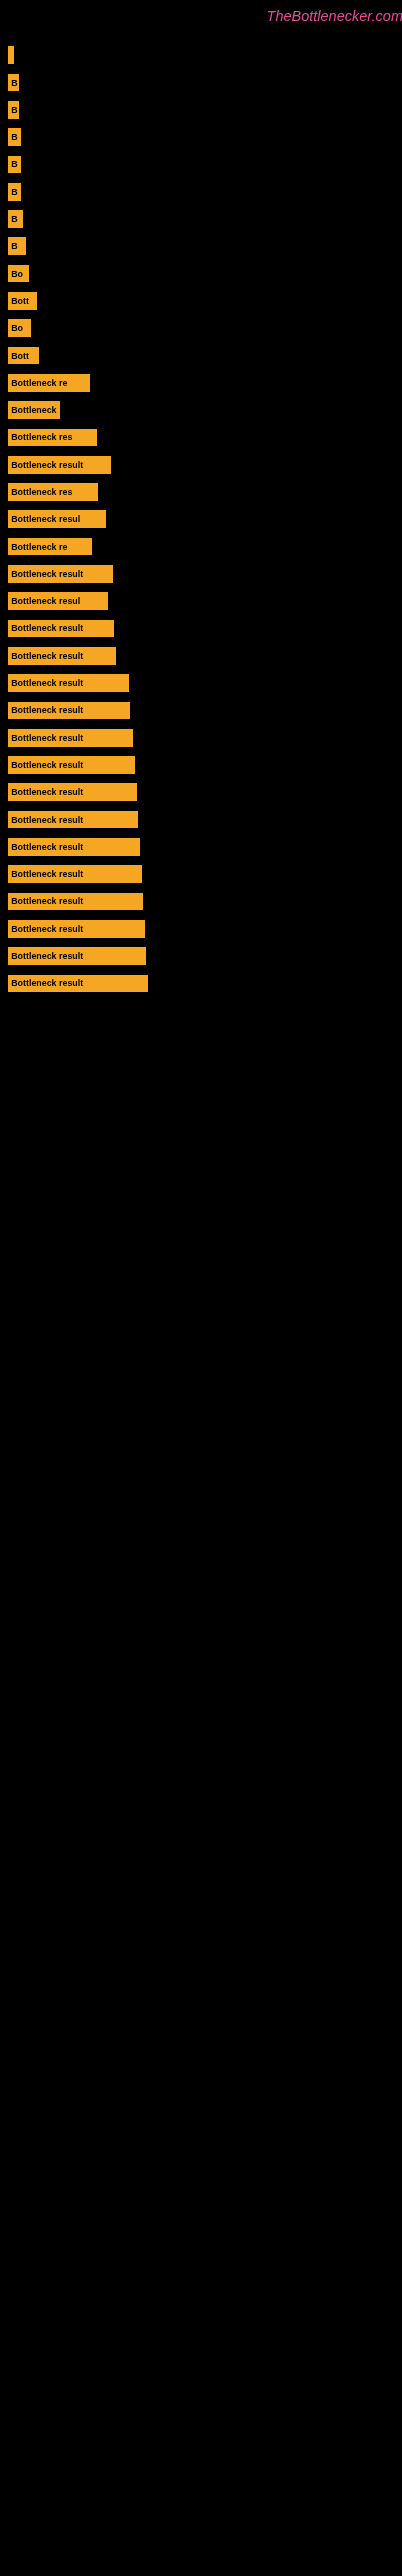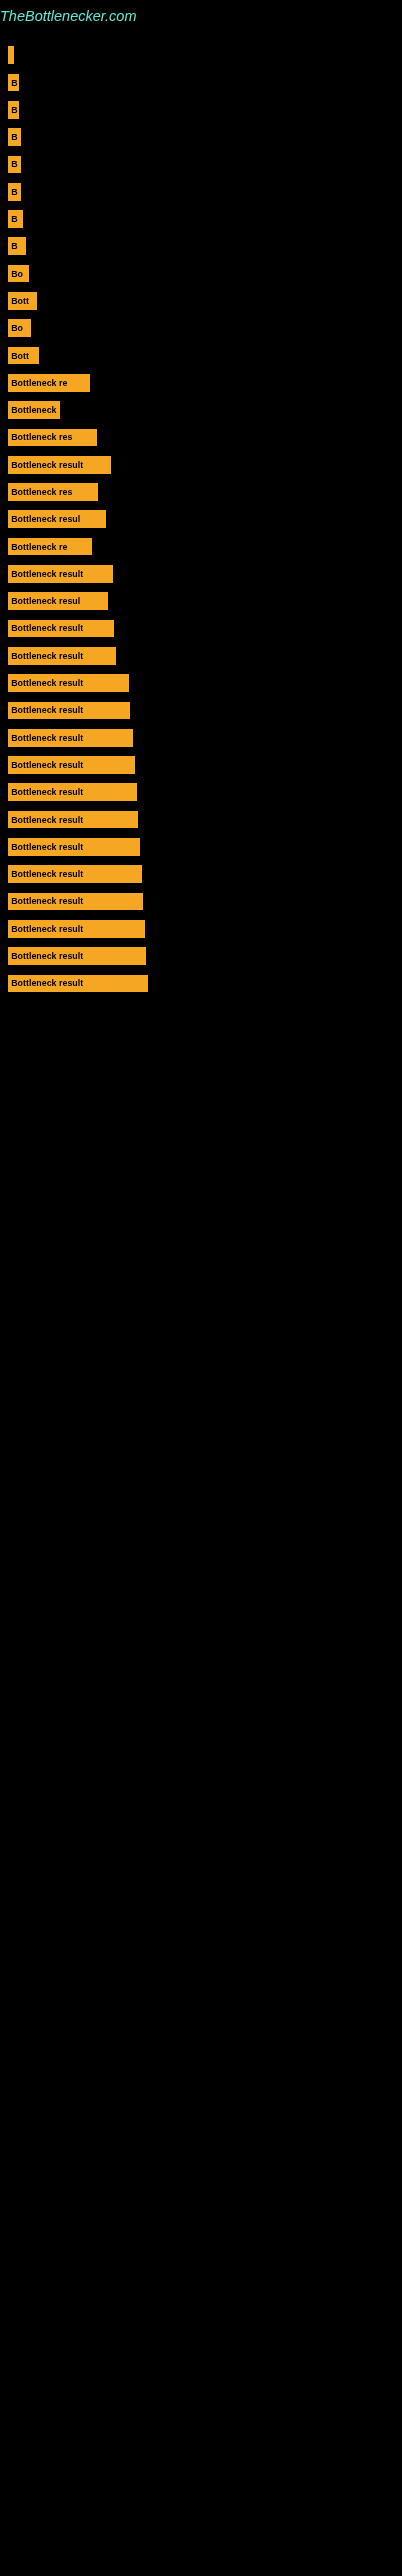--- a/index.html
+++ b/index.html
@@ -8,23 +8,23 @@
       box-sizing: border-box;
     }
     body {
       background-color: #000000;
       width: 403px;
       min-height: 2576px;
       font-family: Arial, sans-serif;
       position: relative;
     }
     .site-title {
-      color: #5eead4;
+      color: #ec4899;
       font-size: 14.5px;
-      text-align: left;
+      text-align: right;
       padding: 8px 0 4px 0;
       font-style: italic;
     }
     .bars-container {
       padding: 16px 8px 8px 8px;
       display: flex;
       flex-direction: column;
       gap: 0px;
     }
     .bar-row {

